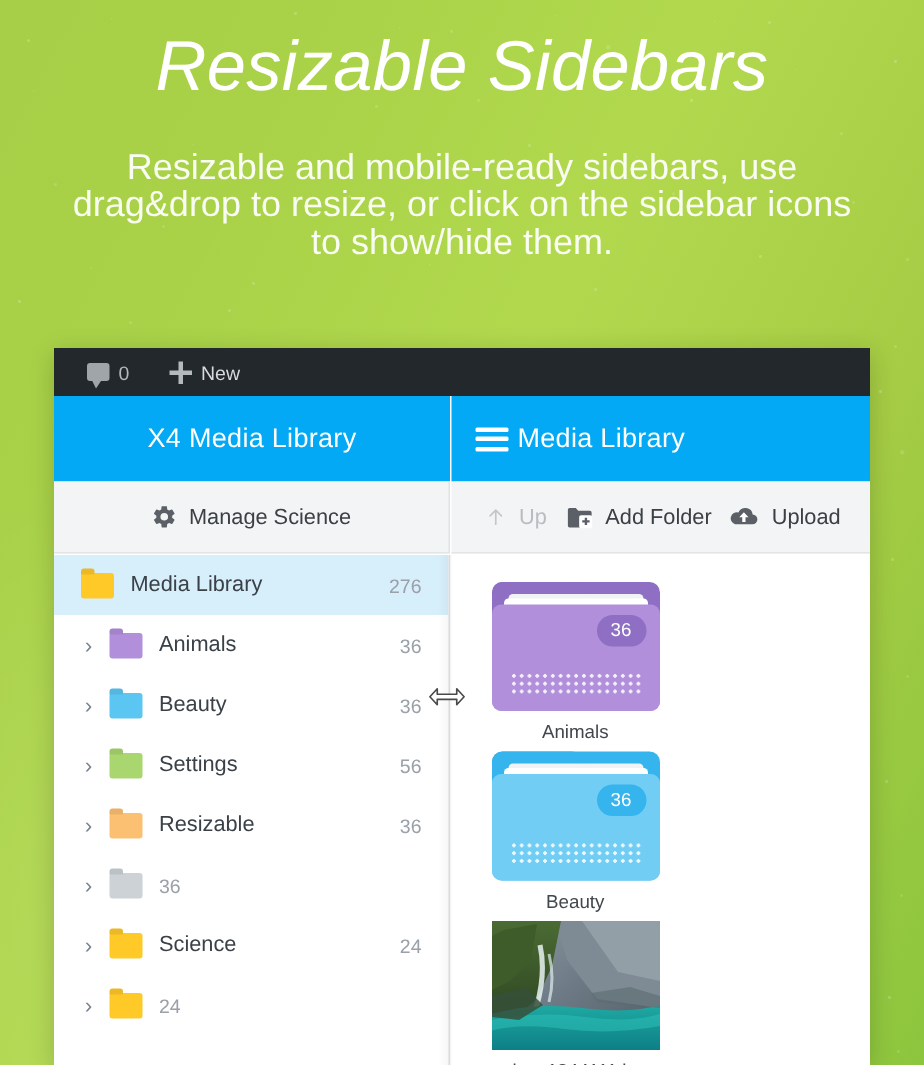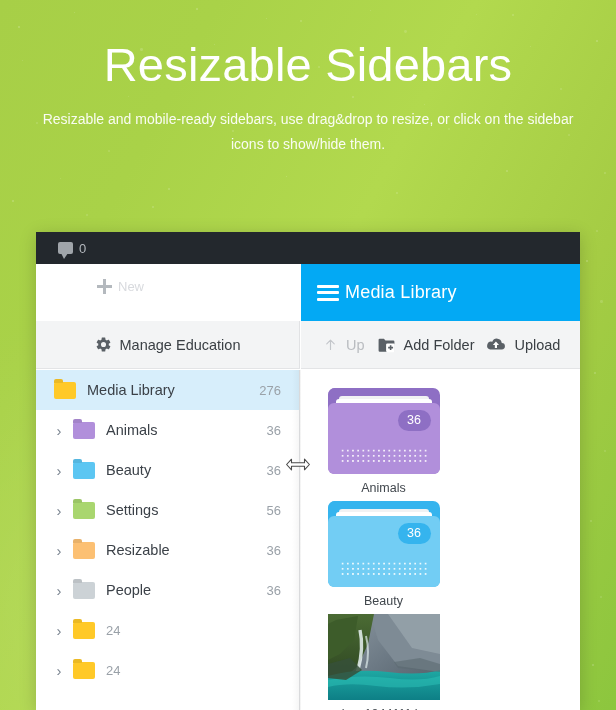--- a/index.html
+++ b/index.html
@@ -16,27 +16,27 @@
       radial-gradient(circle at 22% 86%, rgba(255,255,255,.10) 0%, rgba(255,255,255,0) 40%),
       linear-gradient(118deg, #a7cf47 0%, #a9d248 22%, #b2d94e 48%, #a5cc44 74%, #8cc63e 100%);
     overflow:hidden;
   }
   
   .speck { position:absolute; border-radius:50%; background:#ffffff; pointer-events:none; }
 
   
   .hero { position:absolute; left:0; top:0; width:616px; height:232px; text-align:center; }
   .hero-title {
-    margin-top:36px;
+    margin-top:15px;
     font-size:47px; line-height:58px; font-weight:400;
-    color:#ffffff; letter-spacing:.2px;
+    color:#ffffff; letter-spacing:.2px;font-style:italic;
   }
   .hero-sub {
-    margin-top:13px;
-    font-size:14px; line-height:25px; font-weight:400;
+    margin-top:26px;
+    font-size:24px; line-height:25px; font-weight:400;
     color:rgba(255,255,255,.93);
     padding:0 42px;
   }
 
   
   #app {
     position:absolute; left:36px; top:232px;
     width:544px; height:478px;
     background:#ffffff;
     box-shadow:0 3px 16px rgba(0,0,0,.18);
@@ -44,21 +44,21 @@
   }
 
   
   .adminbar {
     position:absolute; left:-36px; top:0; width:580px; height:32px;
     background:#23282d; color:#b4b9be;
     font-size:13px;
   }
   .ab-item { position:absolute; top:0; height:32px; display:flex; align-items:center; gap:6px; }
   .ab-comments { left:58px; }
-  .ab-new { left:97px;margin-top:38px; }
+  .ab-new { left:113px; }
   .ab-count { color:#b4b9be; font-size:13px; }
   .ico-comment {
     position:relative; width:15px; height:12px; background:#a0a5aa;
     border-radius:2px; display:inline-block;
   }
   .ico-comment:after {
     content:""; position:absolute; left:3px; top:11px;
     border-left:3px solid transparent; border-right:4px solid transparent;
     border-top:6px solid #a0a5aa;
   }
@@ -206,38 +206,41 @@
       <div class="ab-item ab-comments">
         <span class="ico-comment"></span>
         <span class="ab-count">0</span>
       </div>
       <div class="ab-item ab-new">
         <span class="ico-plus"></span>
         <span class="ab-label">New</span>
       </div>
     </div>
 
+    <div class="pane-head head-left">
+      <span class="head-title">X4 Media Library</span>
+    </div>
 
     <div class="pane-head head-right">
       <div class="burger">
         <span></span>
           <span></span>
           <span></span>
       </div>
       <span class="head-title">Media Library</span>
     </div>
 
     <div class="toolbar tb-left">
       <div class="tb-btn">
         <span class="ico-gear">
           <svg viewBox="0 0 24 24" width="17" height="17">
             <path fill="#5a6066" d="M19.4 13a7.6 7.6 0 0 0 0-2l2.1-1.6a.5.5 0 0 0 .1-.6l-2-3.4a.5.5 0 0 0-.6-.2l-2.5 1a7.3 7.3 0 0 0-1.7-1L14.5 2.4a.5.5 0 0 0-.5-.4h-4a.5.5 0 0 0-.5.4L9.2 5.2a7.3 7.3 0 0 0-1.7 1l-2.5-1a.5.5 0 0 0-.6.2l-2 3.4a.5.5 0 0 0 .1.6L4.6 11a7.6 7.6 0 0 0 0 2l-2.1 1.6a.5.5 0 0 0-.1.6l2 3.4c.1.2.4.3.6.2l2.5-1c.5.4 1.1.8 1.7 1l.3 2.8c0 .2.3.4.5.4h4c.2 0 .5-.2.5-.4l.3-2.8c.6-.2 1.2-.6 1.7-1l2.5 1c.2.1.5 0 .6-.2l2-3.4a.5.5 0 0 0-.1-.6L19.4 13zM12 15.6A3.6 3.6 0 1 1 15.6 12 3.6 3.6 0 0 1 12 15.6z"></path>
           </svg>
         </span>
-        <span>Manage Education</span>
+        <span>Manage Science</span>
       </div>
     </div>
 
     <div class="toolbar tb-right">
 
       <div class="tb-btn disabled">
         <span class="ico-up">
           <svg viewBox="0 0 24 24" width="15" height="17">
             <path fill="none" stroke="#c3c6ca" stroke-width="1.8" stroke-linecap="round" stroke-linejoin="round" d="M12 20V5M12 5l-6 6M12 5l6 6"></path>
           </svg>
@@ -299,27 +302,27 @@
       <div class="tree-row child">
         <span class="chev">›</span>
         <span class="fold" style="background:#fcc073"></span>
         <span class="tree-name">Resizable</span>
         <span class="tree-count">36</span>
       </div>
 
       <div class="tree-row child">
         <span class="chev">›</span>
         <span class="fold" style="background:#ccd2d6"></span>
-        <span class="tree-name">People</span>
         <span class="tree-count">36</span>
       </div>
 
       <div class="tree-row child">
         <span class="chev">›</span>
         <span class="fold" style="background:#ffc928"></span>
+        <span class="tree-name">Science</span>
         <span class="tree-count">24</span>
       </div>
 
       <div class="tree-row child">
         <span class="chev">›</span>
         <span class="fold" style="background:#ffc928"></span>
         <span class="tree-count">24</span>
       </div>
     </div>
 

